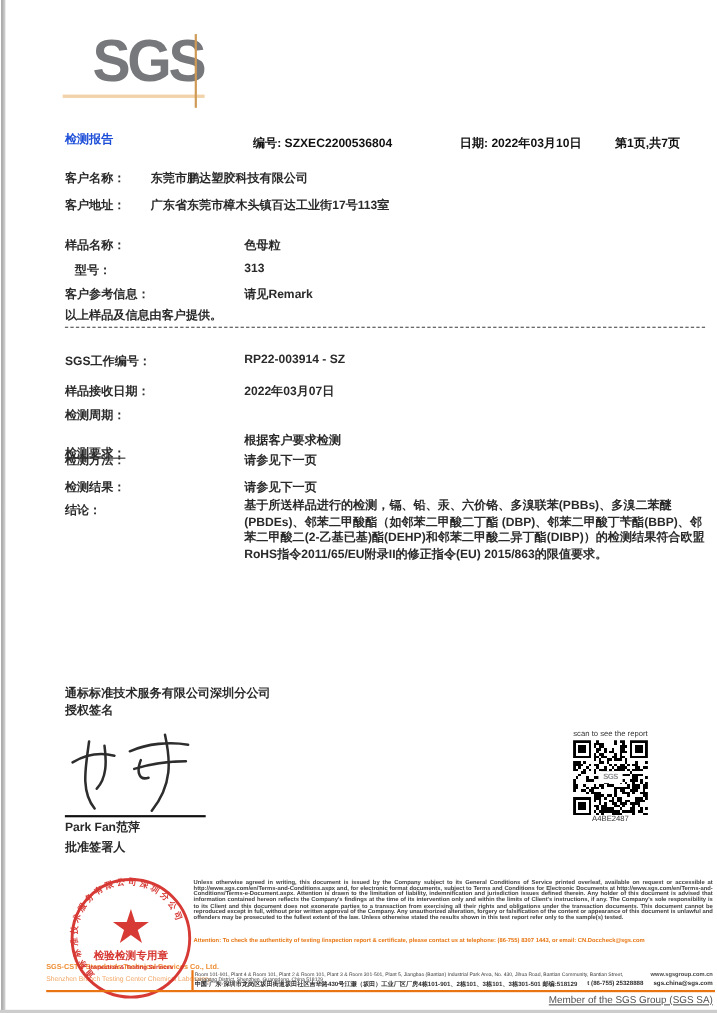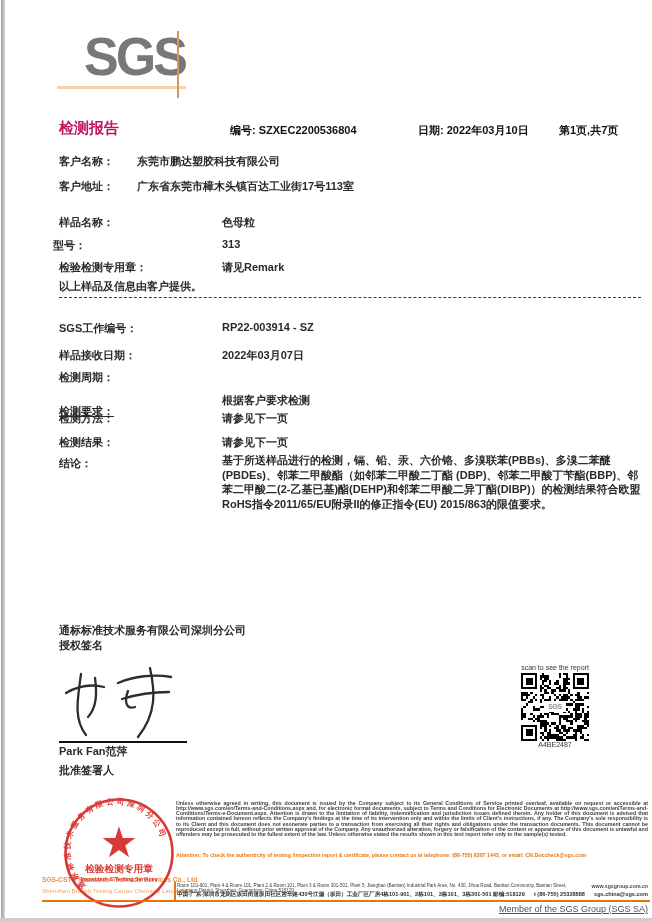--- a/index.html
+++ b/index.html
@@ -7,21 +7,21 @@
         font-family:"Liberation Sans","DejaVu Sans",sans-serif;color:#222;}
   .abs{position:absolute;}
   .edge-strip{position:absolute;left:1px;top:0;width:4px;height:921px;background:linear-gradient(90deg,#9f9f9f,#d8d8d8);}
   .bottom-edge{position:absolute;left:0;top:918px;width:652px;height:3px;background:#cdcdcd;}
 
   
   .logo{position:absolute;left:84px;top:30px;font-size:52px;font-weight:bold;color:#77787b;
         letter-spacing:-3px;line-height:1;transform:scaleY(1.04);}
   .logo-hline{position:absolute;left:57px;top:86px;width:129px;height:3px;background:#f2d3a9;}
   .logo-vline{position:absolute;left:177px;top:31px;width:2px;height:67px;background:#cf9a55;}
-  .doc-title{position:absolute;left:59px;top:119px;font-size:15px;font-weight:bold;color:#be185d;}
+  .doc-title{position:absolute;left:59px;top:119px;font-size:11px;font-weight:bold;color:#1d4ed8;}
   .hdr{position:absolute;top:123px;font-size:11px;font-weight:bold;color:#111;}
 
   
   .lbl,.val{position:absolute;font-size:11px;font-weight:bold;color:#2a2a2a;white-space:nowrap;}
   .para{position:absolute;font-size:11px;font-weight:bold;color:#2a2a2a;line-height:14.6px;}
   .dashed{position:absolute;left:59px;top:297px;width:582px;border-top:1.6px dashed #3a3a3a;}
 
   
   .sig-underline{position:absolute;left:59px;top:741px;width:128px;height:1.6px;background:#111;}
 
@@ -65,23 +65,23 @@
   <div class="hdr" style="left:418px;">日期: 2022年03月10日</div>
   <div class="hdr" style="left:559px;">第1页,共7页</div>
 
   <span class="lbl" style="left:59px;top:154px;">客户名称：</span>
   <span class="val" style="left:137px;top:154px;">东莞市鹏达塑胶科技有限公司</span>
   <span class="lbl" style="left:59px;top:179px;">客户地址：</span>
   <span class="val" style="left:137px;top:179px;">广东省东莞市樟木头镇百达工业街17号113室</span>
 
   <span class="lbl" style="left:59px;top:215px;">样品名称：</span>
   <span class="val" style="left:222px;top:215px;">色母粒</span>
-  <span class="lbl" style="left:53px;top:238px;text-align:center;">型号：</span>
+  <span class="lbl" style="left:68px;top:238px;text-align:center;">型号：</span>
   <span class="val" style="left:222px;top:238px;">313</span>
-  <span class="lbl" style="left:59px;top:260px;">检验检测专用章：</span>
+  <span class="lbl" style="left:59px;top:260px;">客户参考信息：</span>
   <span class="val" style="left:222px;top:260px;">请见Remark</span>
   <span class="lbl" style="left:59px;top:279px;">以上样品及信息由客户提供。</span>
 
   <div class="dashed"></div>
 
   <span class="lbl" style="left:59px;top:321px;">SGS工作编号：</span>
   <span class="val" style="left:222px;top:321px;">RP22-003914 - SZ</span>
   <span class="lbl" style="left:59px;top:348px;">样品接收日期：</span>
   <span class="val" style="left:222px;top:348px;">2022年03月07日</span>
   <span class="lbl" style="left:59px;top:370px;">检测周期：</span>

